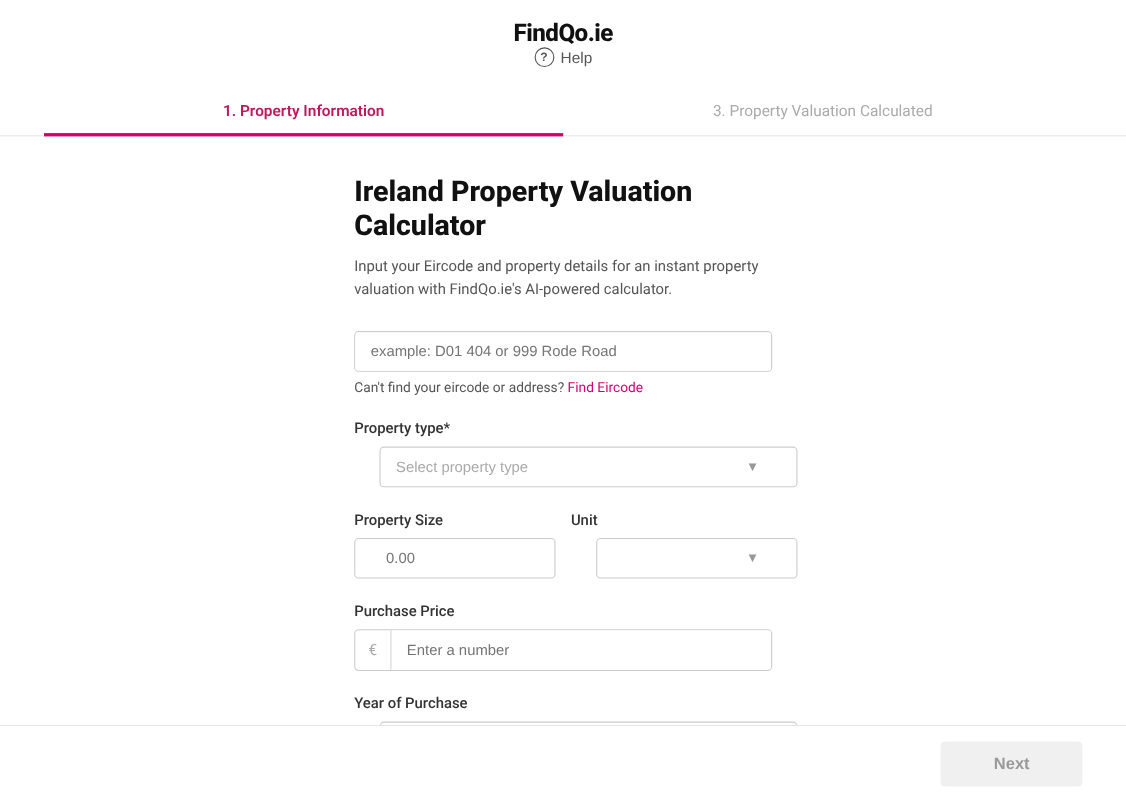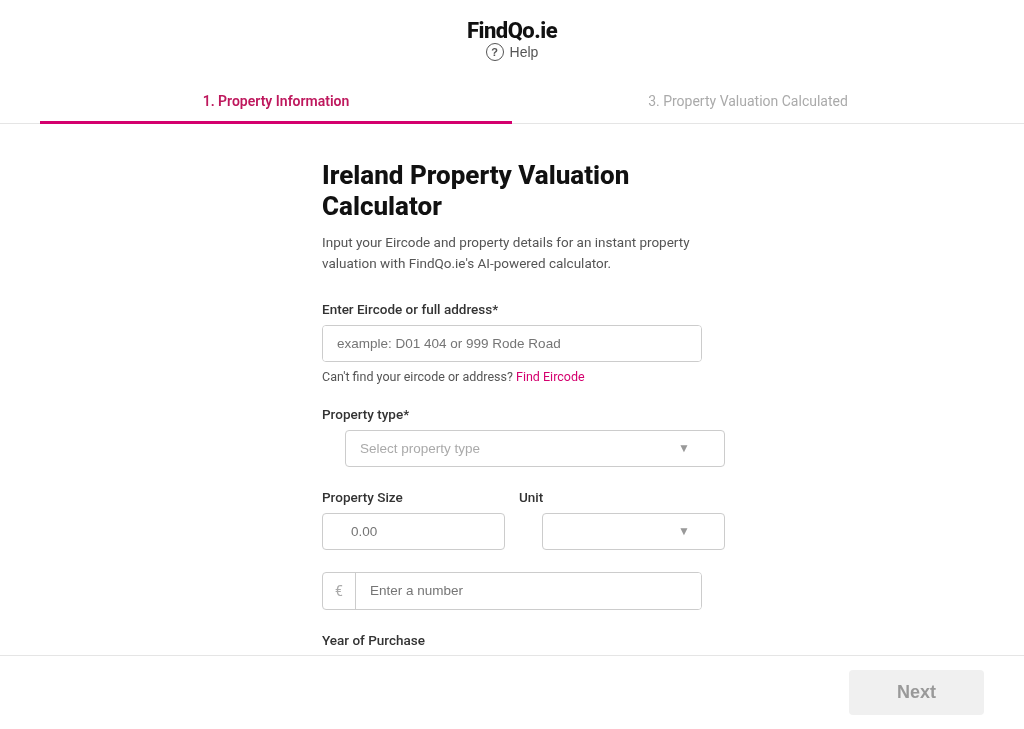--- a/index.html
+++ b/index.html
@@ -267,21 +267,21 @@
       display: flex;
       justify-content: flex-end;
     }
 
     .next-btn {
       background: #f0f0f0;
       color: #999;
       border: none;
       border-radius: 4px;
       padding: 12px 48px;
-      font-size: 18px;
+      font-size: 15px;
       font-weight: 600;
       cursor: pointer;
     }
   </style>
 </head>
 <body>
 
 <header class="header">
   <div class="logo">FindQo.ie</div>
   <button class="help-btn">
@@ -298,21 +298,20 @@
     <span>3. Property Valuation Calculated</span>
   </div>
 </nav>
 
 <main class="main-content">
 
   <h1 class="page-title">Ireland Property Valuation Calculator</h1>
   <p class="page-subtitle">Input your Eircode and property details for an instant property valuation with FindQo.ie's AI-powered calculator.</p>
 
   <div class="form-group">
-    <label class="form-label">Enter Eircode or full address*</label>
     <div class="address-input-wrapper">
       <input type="text" class="address-input" placeholder="example: D01 404 or 999 Rode Road" style="">
     </div>
     <p class="find-eircode-text">
       <span>Can't find your eircode or address?</span>
       <a class="find-eircode-link">Find Eircode</a>
     </p>
   </div>
 
   <div class="form-group">
@@ -335,20 +334,21 @@
       <div class="select-wrapper">
         <select class="custom-select">
           <option value=""></option>
         </select>
         <span class="select-arrow">▼</span>
       </div>
     </div>
   </div>
 
   <div class="form-group">
+    <label class="form-label">Purchase Price</label>
     <div class="price-input-wrapper">
       <span class="price-prefix">€</span>
       <input type="text" class="price-input" placeholder="Enter a number" style="">
     </div>
   </div>
 
   <div class="form-group">
     <label class="form-label">Year of Purchase</label>
     <div class="select-wrapper">
       <select class="custom-select">

